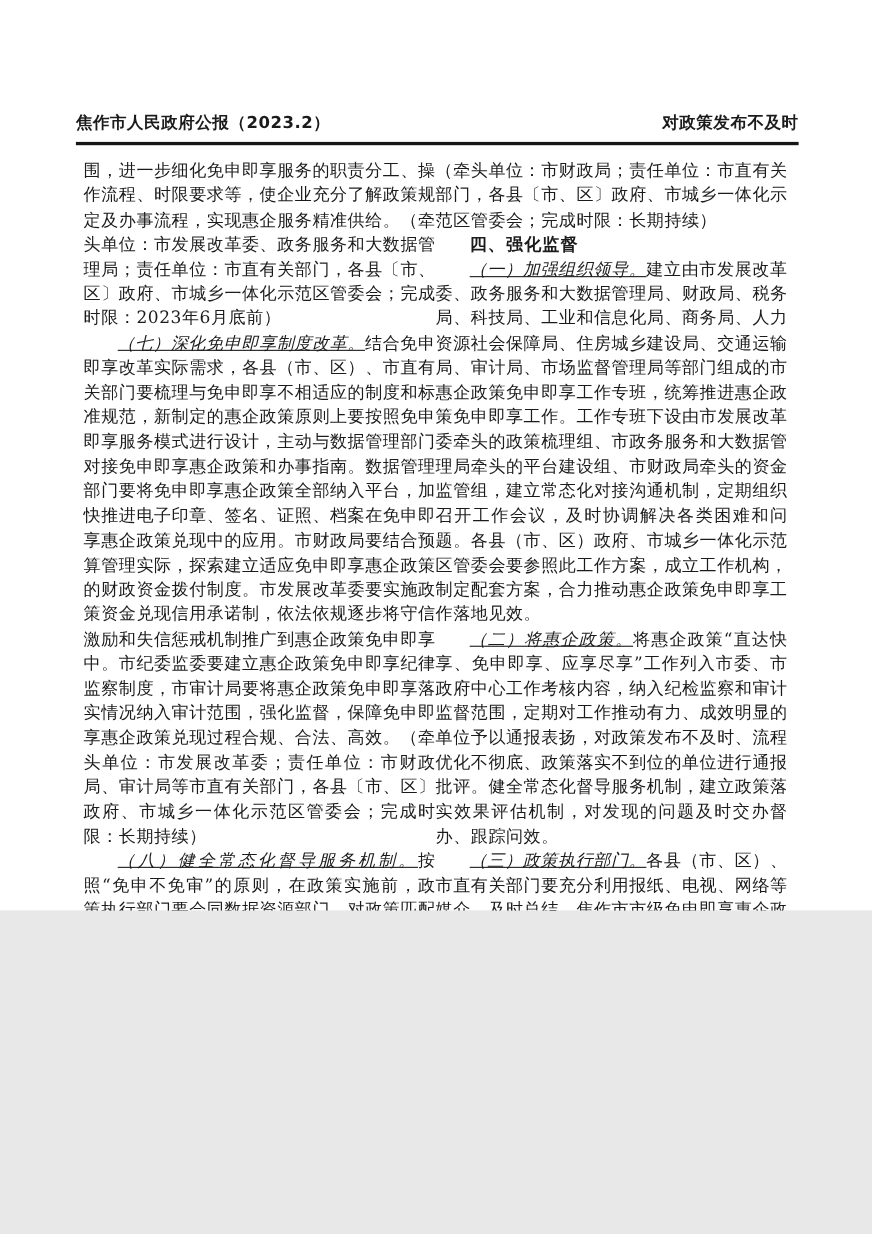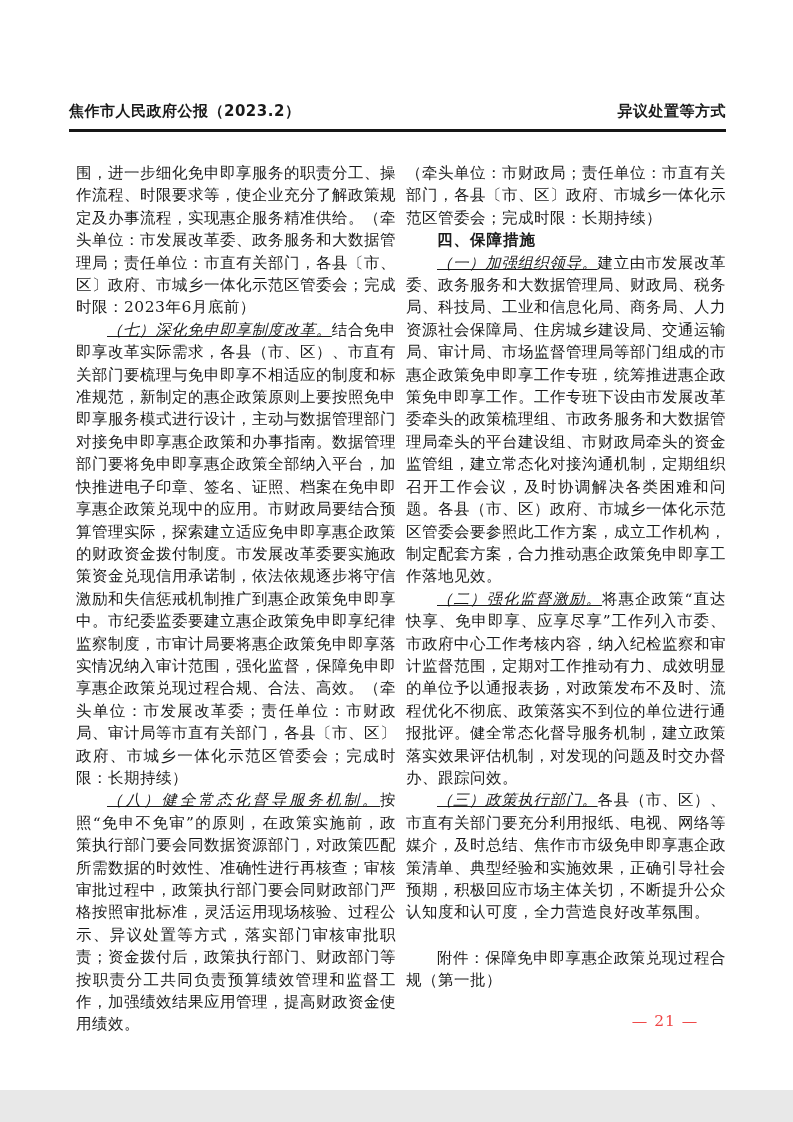--- a/index.html
+++ b/index.html
@@ -1,38 +1,38 @@
 <!DOCTYPE html>
 <html><head>
 <meta charset="utf-8">
 <style>
   html,body{margin:0;padding:0;background:#e8e8e8;}
   .page{
     position:relative;
-    width:793px;height:1090px;
+    width:793px;height:828px;
     margin:0 auto;
     background:#ffffff;
     font-family:"DejaVu Serif","Liberation Serif",serif;
     color:#1b1b1b;
     overflow:hidden;
     box-shadow:0 0 2px rgba(0,0,0,.15);
   }
   .header{
     position:absolute;left:69px;top:102px;width:657px;
     display:flex;justify-content:space-between;align-items:flex-end;
     font-size:15px;font-weight:700;letter-spacing:.5px;
     font-family:"DejaVu Sans","Liberation Sans",sans-serif;
   }
   .rule{
     position:absolute;left:69px;top:129px;width:657px;height:3px;
     background:#161616;
   }
   .columns{
-    position:absolute;left:76px;top:162px;width:650px;
-    display:flex;gap:10px;
+    position:absolute;left:76px;top:144px;width:650px;
+    display:flex;gap:0;
   }
   .col{
     width:320px;
     font-size:15.5px;line-height:22.4px;letter-spacing:.5px;
     text-align:justify;text-justify:inter-ideograph;
   }
   p.para{margin:0;text-indent:2em;}
   p.cont{text-indent:0;}
   .kai{font-style:italic;text-decoration:underline;}
   .hei{
@@ -48,38 +48,38 @@
     text-align:center;white-space:nowrap;
   }
 </style>
 </head>
 <body>
 
 <div class="page">
 
   <div class="header">
     <span>焦作市人民政府公报（2023.2）</span>
-    <span>异议处置等方式</span>
+    <span>对政策发布不及时</span>
   </div>
 
   <div class="rule"></div>
 
   <div class="columns">
 
     <div class="col">
       <p class="para cont"><span>围，进一步细化免申即享服务的职责分工、操作流程、时限要求等，使企业充分了解政策规定及办事流程，实现惠企服务精准供给。（牵头单位：市发展改革委、政务服务和大数据管理局；责任单位：市直有关部门，各县〔市、区〕政府、市城乡一体化示范区管委会；完成时限：2023年6月底前）</span></p>
       <p class="para"><span class="kai">（七）深化免申即享制度改革。</span><span>结合免申即享改革实际需求，各县（市、区）、市直有关部门要梳理与免申即享不相适应的制度和标准规范，新制定的惠企政策原则上要按照免申即享服务模式进行设计，主动与数据管理部门对接免申即享惠企政策和办事指南。数据管理部门要将免申即享惠企政策全部纳入平台，加快推进电子印章、签名、证照、档案在免申即享惠企政策兑现中的应用。市财政局要结合预算管理实际，探索建立适应免申即享惠企政策的财政资金拨付制度。市发展改革委要实施政策资金兑现信用承诺制，依法依规逐步将守信激励和失信惩戒机制推广到惠企政策免申即享中。市纪委监委要建立惠企政策免申即享纪律监察制度，市审计局要将惠企政策免申即享落实情况纳入审计范围，强化监督，保障免申即享惠企政策兑现过程合规、合法、高效。（牵头单位：市发展改革委；责任单位：市财政局、审计局等市直有关部门，各县〔市、区〕政府、市城乡一体化示范区管委会；完成时限：长期持续）</span></p>
       <p class="para"><span class="kai">（八）健全常态化督导服务机制。</span><span>按照“免申不免审”的原则，在政策实施前，政策执行部门要会同数据资源部门，对政策匹配所需数据的时效性、准确性进行再核查；审核审批过程中，政策执行部门要会同财政部门严格按照审批标准，灵活运用现场核验、过程公示、异议处置等方式，落实部门审核审批职责；资金拨付后，政策执行部门、财政部门等按职责分工共同负责预算绩效管理和监督工作，加强绩效结果应用管理，提高财政资金使用绩效。</span></p>
     </div>
 
     <div class="col">
       <p class="para cont"><span>（牵头单位：市财政局；责任单位：市直有关部门，各县〔市、区〕政府、市城乡一体化示范区管委会；完成时限：长期持续）</span></p>
-      <p class="section-heading"><span class="hei">四、保障措施</span></p>
+      <p class="section-heading"><span class="hei">四、强化监督</span></p>
       <p class="para"><span class="kai">（一）加强组织领导。</span><span>建立由市发展改革委、政务服务和大数据管理局、财政局、税务局、科技局、工业和信息化局、商务局、人力资源社会保障局、住房城乡建设局、交通运输局、审计局、市场监督管理局等部门组成的市惠企政策免申即享工作专班，统筹推进惠企政策免申即享工作。工作专班下设由市发展改革委牵头的政策梳理组、市政务服务和大数据管理局牵头的平台建设组、市财政局牵头的资金监管组，建立常态化对接沟通机制，定期组织召开工作会议，及时协调解决各类困难和问题。各县（市、区）政府、市城乡一体化示范区管委会要参照此工作方案，成立工作机构，制定配套方案，合力推动惠企政策免申即享工作落地见效。</span></p>
-      <p class="para"><span class="kai">（二）强化监督激励。</span><span>将惠企政策“直达快享、免申即享、应享尽享”工作列入市委、市政府中心工作考核内容，纳入纪检监察和审计监督范围，定期对工作推动有力、成效明显的单位予以通报表扬，对政策发布不及时、流程优化不彻底、政策落实不到位的单位进行通报批评。健全常态化督导服务机制，建立政策落实效果评估机制，对发现的问题及时交办督办、跟踪问效。</span></p>
+      <p class="para"><span class="kai">（二）将惠企政策。</span><span>将惠企政策“直达快享、免申即享、应享尽享”工作列入市委、市政府中心工作考核内容，纳入纪检监察和审计监督范围，定期对工作推动有力、成效明显的单位予以通报表扬，对政策发布不及时、流程优化不彻底、政策落实不到位的单位进行通报批评。健全常态化督导服务机制，建立政策落实效果评估机制，对发现的问题及时交办督办、跟踪问效。</span></p>
       <p class="para"><span class="kai">（三）政策执行部门。</span><span>各县（市、区）、市直有关部门要充分利用报纸、电视、网络等媒介，及时总结、焦作市市级免申即享惠企政策清单、典型经验和实施效果，正确引导社会预期，积极回应市场主体关切，不断提升公众认知度和认可度，全力营造良好改革氛围。</span></p>
       <p class="para attachment"><span>附件：保障免申即享惠企政策兑现过程合规（第一批）</span></p>
     </div>
 
   </div>
 
   <div class="page-number">— 21 —</div>
 
 </div>
 

